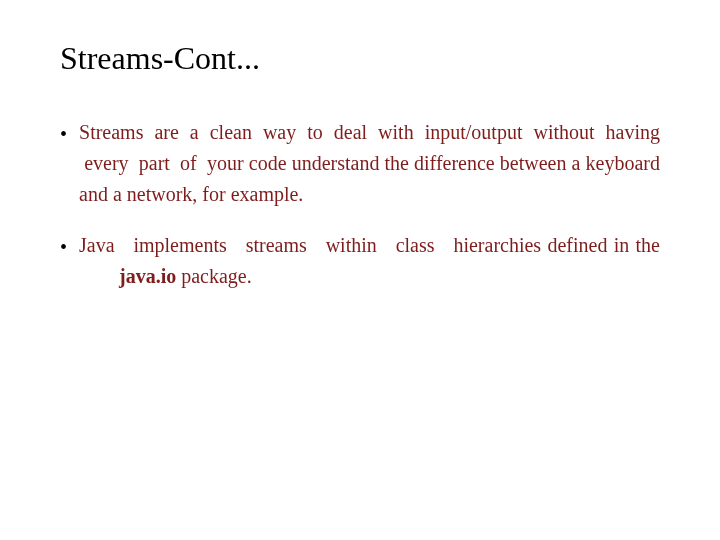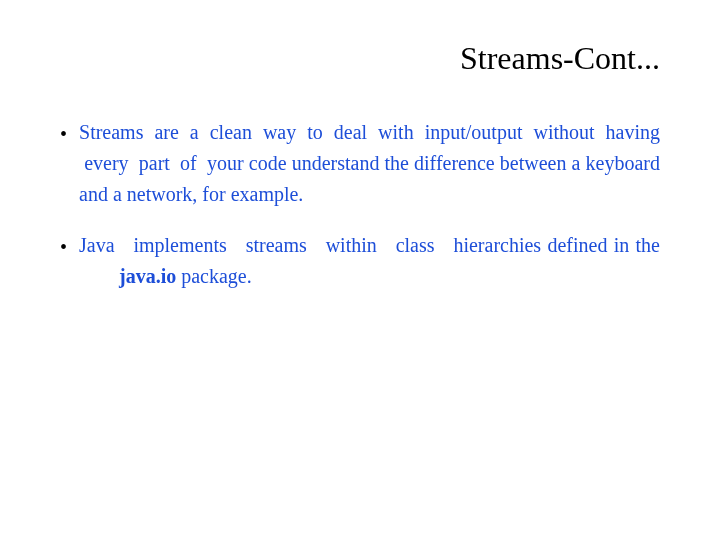--- a/index.html
+++ b/index.html
@@ -17,21 +17,21 @@
       flex-direction: column;
       align-items: center;
       justify-content: flex-start;
       padding: 40px 60px 40px 60px;
     }
 
     .slide-title {
       font-size: 32px;
       font-weight: normal;
       color: #000000;
-      text-align: right;
+      text-align: left;
       margin-bottom: 40px;
       width: 100%;
     }
 
     .content {
       width: 100%;
       display: flex;
       flex-direction: column;
       gap: 20px;
     }
@@ -45,21 +45,21 @@
     .bullet-dot {
       font-size: 20px;
       line-height: 1.5;
       flex-shrink: 0;
       margin-top: 2px;
     }
 
     .bullet-text {
       font-size: 20px;
       line-height: 1.55;
-      color: #1d4ed8;
+      color: #7f1d1d;
       text-align: justify;
     }
 
     .bold-text {
       font-weight: bold;
       margin-left: 40px;
     }
   </style>
 </head>
 <body>

